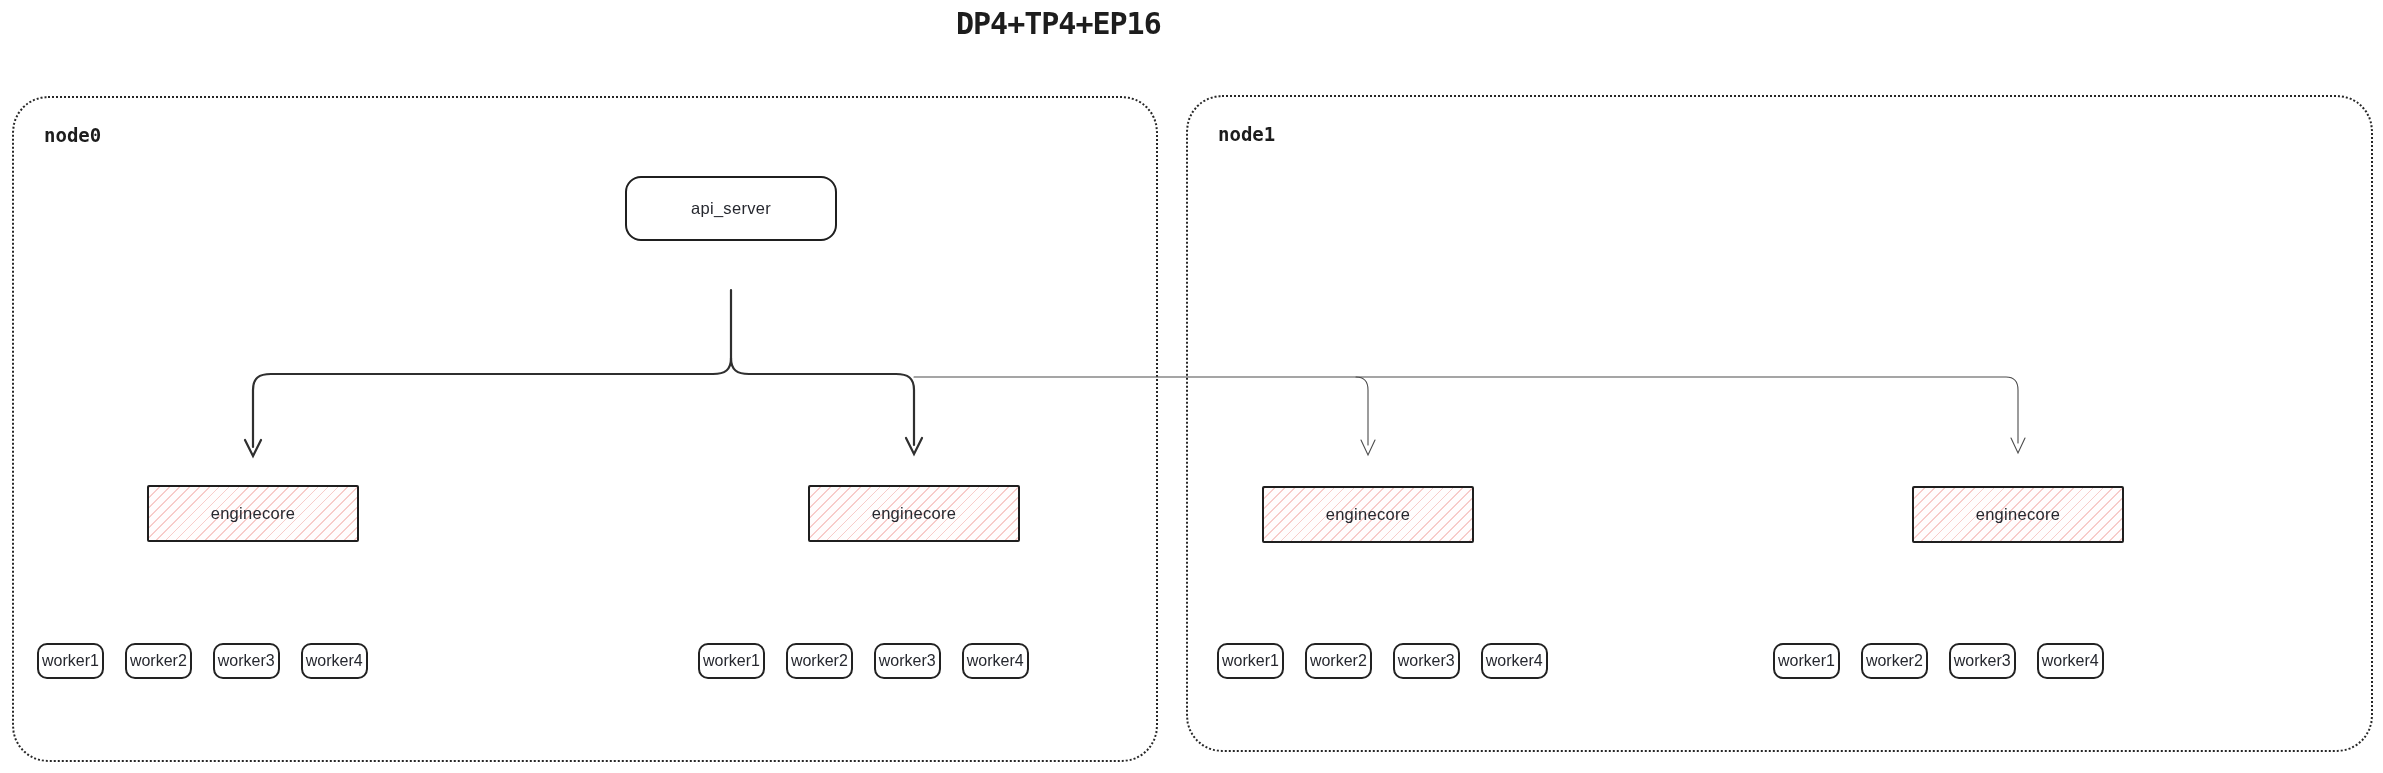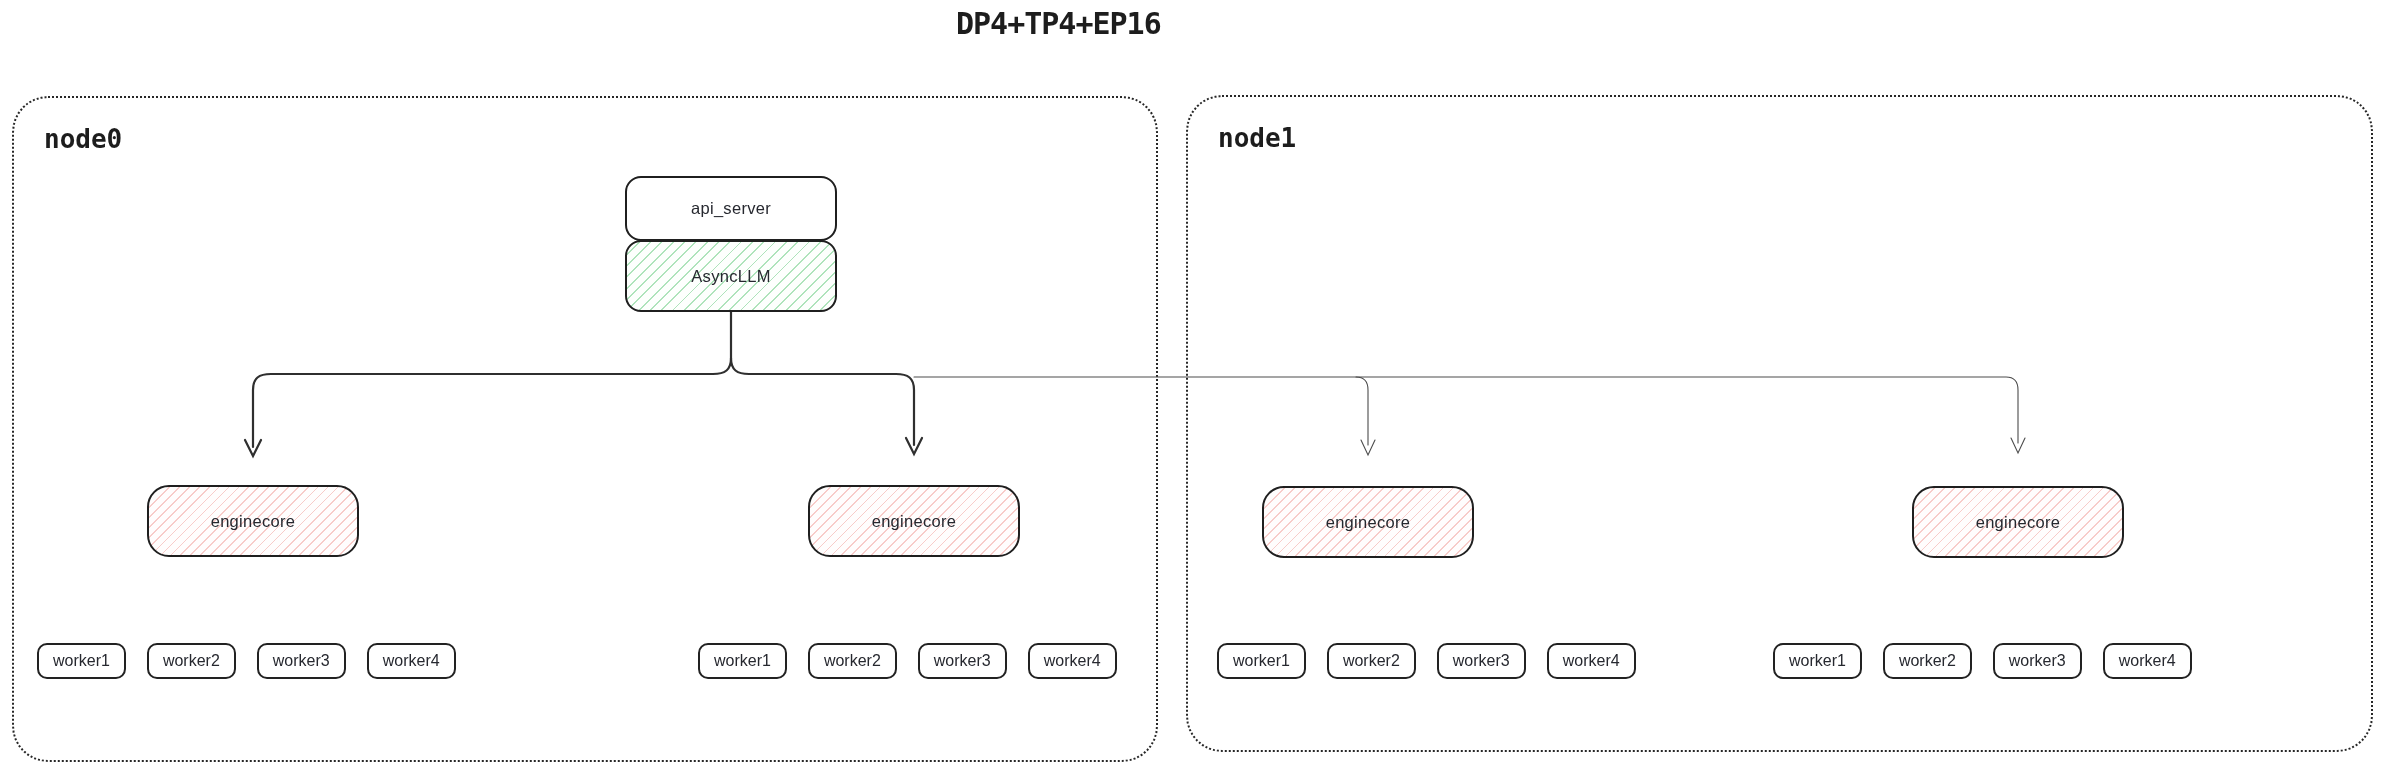--- a/index.html
+++ b/index.html
@@ -30,21 +30,21 @@
     background: transparent;
   }
   .node0 { left: 12px; top: 96px; width: 1146px; height: 666px; }
   .node1 { left: 1186px; top: 95px; width: 1187px; height: 657px; text-decoration: underline; }
 
   .node-label {
     position: absolute;
     left: 30px; top: 26px;
     font-family: "DejaVu Sans Mono", monospace;
     font-weight: 700;
-    font-size: 26px;
+    font-size: 19px;
     color: #1d1d1d;
   }
 
   .box {
     position: absolute;
     border: 2px solid #1f1f1f;
     background: #ffffff;
     display: flex;
     align-items: center;
     justify-content: center;
@@ -60,22 +60,22 @@
   }
   .async-llm {
     left: 625px; top: 216px; width: 212px; height: 72px;
     border-radius: 16px;
     background-image: repeating-linear-gradient(135deg,
       rgba(110, 205, 133, 0.55) 0px, rgba(110, 205, 133, 0.55) 1.3px,
       transparent 1.3px, transparent 8px);
     background-color: #fdfffd;
   }
   .enginecore {
-    width: 212px; height: 72px;
-    border-radius: 22px;
+    width: 212px; height: 57px;
+    border-radius: 2px;
     background-image: repeating-linear-gradient(135deg,
       rgba(236, 130, 124, 0.40) 0px, rgba(236, 130, 124, 0.40) 1.2px,
       transparent 1.2px, transparent 7px);
     background-color: #fffdfd;
   }
   .ec0 { left: 147px; top: 461px; }
   .ec1 { left: 808px; top: 461px; }
   .ec2 { left: 1262px; top: 462px; }
   .ec3 { left: 1912px; top: 462px; }
 
@@ -86,21 +86,21 @@
     gap: 21px;
   }
   .wg0 { left: 37px; }
   .wg1 { left: 698px; }
   .wg2 { left: 1217px; }
   .wg3 { left: 1773px; }
   .worker {
     border: 2px solid #222222;
     border-radius: 10px;
     background: #ffffff;
-    padding: 6px 14px;
+    padding: 6px 3px;
     font-size: 16px;
     color: #26282f;
     height: 36px;
     display: flex;
     align-items: center;
     white-space: nowrap;
   }
 
   svg.connectors {
     position: absolute;
@@ -132,21 +132,20 @@
     <path class="c-thick" d="M245,440 L253,456 L261,440"></path>
     <path class="c-thick" d="M906,438 L914,454 L922,438"></path>
 
     <path class="c-thin" d="M914,377 L2006,377 C2014,377 2018,381 2018,390 L2018,443"></path>
     <path class="c-thin" d="M1356,377 C1364,377 1368,381 1368,390 L1368,445"></path>
     <path class="c-thin" d="M1361,440 L1368,455 L1375,440"></path>
     <path class="c-thin" d="M2011,438 L2018,453 L2025,438"></path>
   </svg>
 
   <div class="box api-server">api_server</div>
-  <div class="box async-llm">AsyncLLM</div>
 
   <div class="box enginecore ec0">enginecore</div>
   <div class="box enginecore ec1">enginecore</div>
   <div class="box enginecore ec2">enginecore</div>
   <div class="box enginecore ec3">enginecore</div>
 
   <div class="worker-group wg0">
     <div class="worker">worker1</div>
     <div class="worker">worker2</div>
     <div class="worker">worker3</div>

